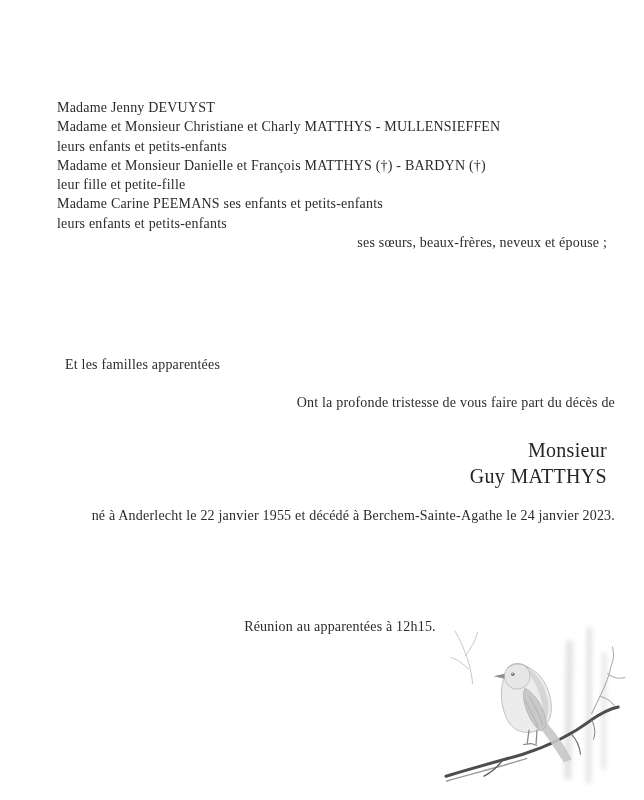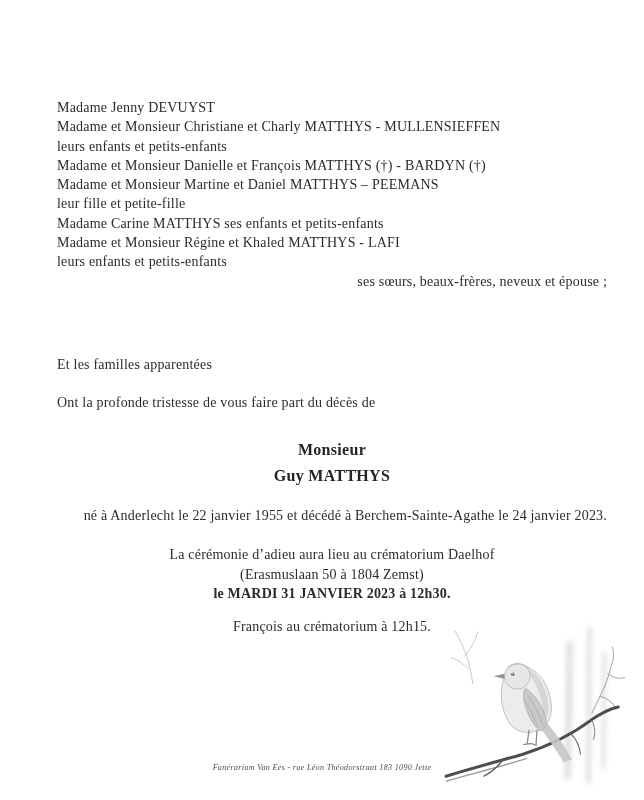--- a/index.html
+++ b/index.html
@@ -22,36 +22,36 @@
     width: 550px;
     top: 98px;
     font-size: 14px;
     line-height: 19.3px;
     letter-spacing: 0.2px;
   }
   .relatives .line { white-space: nowrap; }
   .relatives .line.right { text-align: right; }
   .para {
     position: absolute;
-    left: 57px;
+    left: 65px;
     width: 550px;
     font-size: 14px;
     letter-spacing: 0.2px;
     white-space: nowrap;
   }
   .families-line { top: 357px; }
-  .intro-line { top: 395px; }
+  .intro-line { top: 395px; text-align: right; }
   .deceased-block {
     position: absolute;
     left: 57px;
     width: 550px;
     top: 437px;
-    text-align: center;
-    font-size: 16px;
-    font-weight: bold;
+    text-align: right;
+    font-size: 20px;
+    font-weight: normal;
     line-height: 26px;
     letter-spacing: 0.3px;
     color: #252525;
   }
   .life-line { top: 508px; text-align: right; }
   .ceremony-block {
     position: absolute;
     left: 57px;
     width: 550px;
     top: 545px;
@@ -85,46 +85,39 @@
 </head>
 <body>
 
 <div class="sheet">
 
   <div class="relatives">
     <div class="line">Madame Jenny DEVUYST</div>
     <div class="line">Madame et Monsieur Christiane et Charly MATTHYS - MULLENSIEFFEN</div>
     <div class="line">leurs enfants et petits-enfants</div>
     <div class="line">Madame et Monsieur Danielle et François MATTHYS (†) - BARDYN (†)</div>
-    <div class="line">Madame et Monsieur Martine et Daniel MATTHYS – PEEMANS</div>
     <div class="line">leur fille et petite-fille</div>
-    <div class="line">Madame Carine MATTHYS ses enfants et petits-enfants</div>
-    <div class="line">Madame et Monsieur Régine et Khaled MATTHYS - LAFI</div>
+    <div class="line">Madame Carine PEEMANS ses enfants et petits-enfants</div>
     <div class="line">leurs enfants et petits-enfants</div>
     <div class="line right">ses sœurs, beaux-frères, neveux et épouse ;</div>
   </div>
 
   <div class="para families-line">Et les familles apparentées</div>
 
   <div class="para intro-line">Ont la profonde tristesse de vous faire part du décès de</div>
 
   <div class="deceased-block">
     <div>Monsieur</div>
     <div>Guy MATTHYS</div>
   </div>
 
   <div class="para life-line">né à Anderlecht le 22 janvier 1955 et décédé à Berchem-Sainte-Agathe le 24 janvier 2023.</div>
 
-  <div class="ceremony-block">
-    <div>La cérémonie d’adieu aura lieu au crématorium Daelhof</div>
-    <div>(Erasmuslaan 50 à 1804 Zemst)</div>
-    <div class="bold">le MARDI 31 JANVIER 2023 à 12h30.</div>
-  </div>
 
-  <div class="para meeting-line">François au crématorium à 12h15.</div>
+  <div class="para meeting-line">Réunion au apparentées à 12h15.</div>
 
   <div class="bird-illustration">
     <svg viewBox="0 0 200 170" xmlns="http://www.w3.org/2000/svg">
       <defs>
         <filter id="soft2" x="-50%" y="-50%" width="200%" height="200%">
           <feGaussianBlur stdDeviation="2.6"></feGaussianBlur>
         </filter>
         <filter id="soft1" x="-50%" y="-50%" width="200%" height="200%">
           <feGaussianBlur stdDeviation="0.7"></feGaussianBlur>
         </filter>
@@ -165,15 +158,14 @@
         <path d="M66,50 C72,44 82,44 88,50" stroke="#b6b6b6" stroke-width="1" fill="none"></path>
         <circle cx="71.5" cy="56" r="1.8" fill="#6f6f6f"></circle>
         <circle cx="71" cy="55.4" r="0.6" fill="#ffffff"></circle>
         <path d="M63,55.5 L52,58 L63,60.5 Z" fill="#909090"></path>
         <path d="M88,112 L86,126 M96,112 L95,127" stroke="#8a8a8a" stroke-width="1.3"></path>
         <path d="M82,127 L90,126 L96,128" stroke="#7b7b7b" stroke-width="1.1" fill="none"></path>
       </g>
     </svg>
   </div>
 
-  <div class="footer-line">Funérarium Van Ees  -  rue Léon Théodorstraat 183 1090 Jette</div>
 
 </div>
 
 </body></html>

